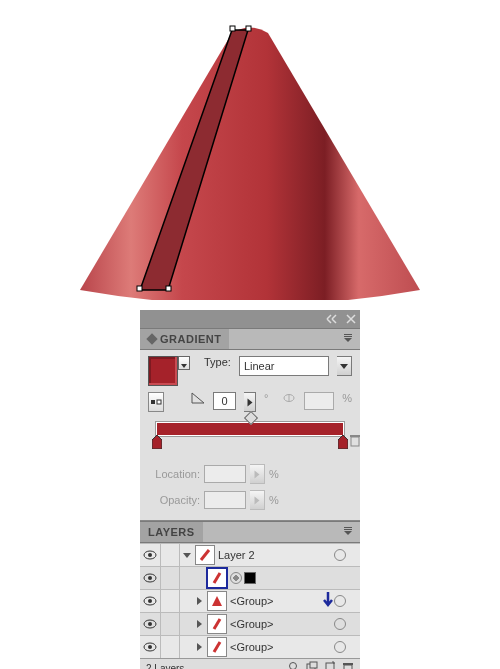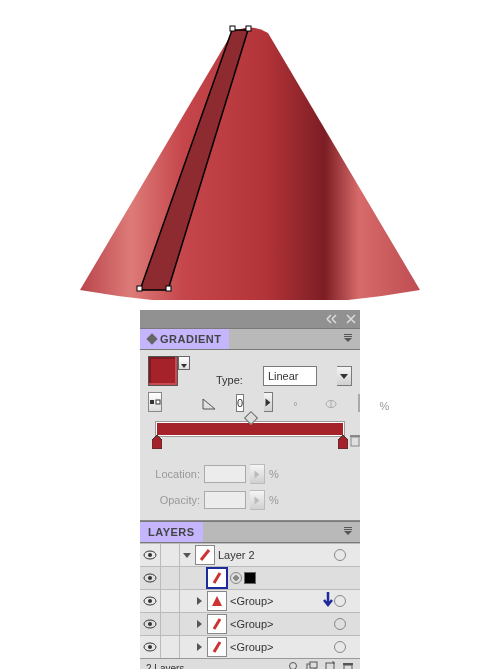--- a/index.html
+++ b/index.html
@@ -1,23 +1,23 @@
 <!DOCTYPE html>
 <html><head>
 <meta charset="utf-8">
 <style>
   body{margin:0;background:#fff;font-family:Tahoma,Arial,sans-serif;font-size:11px;color:#333;width:500px}
   .canvas{width:500px;height:300px;position:relative}
   .panels{margin:10px auto 0;width:220px}
   .panel-hdr{background:#919191;height:18px;display:flex;justify-content:flex-end;align-items:center;padding:0 4px;gap:6px}
   .panel-hdr svg{display:block}
   .tabbar{background:#b9b9b9;height:20px;display:flex;align-items:center;border-top:1px solid #7a7a7a;border-bottom:1px solid #7a7a7a}
-  .tab{background:#c4b5fd;height:20px;padding:0 8px;display:flex;align-items:center;font-weight:bold;color:#444;letter-spacing:.5px;gap:4px}
+  .tab{background:#a3a3a3;height:20px;padding:0 8px;display:flex;align-items:center;font-weight:bold;color:#444;letter-spacing:.5px;gap:4px}
   .grad-body{background:#e0e0e0;padding:6px 8px 10px;border-bottom:1px solid #888}
-  .row{display:flex;align-items:flex-end;gap:20px;margin-bottom:6px}
+  .row{display:flex;align-items:flex-start;gap:8px;margin-bottom:6px}
   .swatch{width:28px;height:28px;background:#a5222a;border:1px solid #555;box-shadow:inset -2px -2px 0 #c94b52, inset 2px 2px 0 #7e1a21}
   .pop{width:10px;height:12px;border:1px solid #666;background:linear-gradient(#fff,#ddd);position:relative}
   .pop::after{content:"";position:absolute;bottom:1px;left:2px;border-left:3px solid transparent;border-right:3px solid transparent;border-top:4px solid #333}
   .sel{height:18px;border:1px solid #7a7a7a;background:#fff;display:flex;align-items:center;padding:0 4px;font-size:11px;flex:1}
   .sel-btn{width:14px;height:18px;border:1px solid #7a7a7a;border-left:0;background:linear-gradient(#f5f5f5,#d0d0d0);display:flex;align-items:center;justify-content:center}
   .tri-d{width:0;height:0;border-left:4px solid transparent;border-right:4px solid transparent;border-top:5px solid #333}
   .mini{width:18px;height:18px;border:1px solid #888;background:linear-gradient(#fff,#dcdcdc);display:flex;align-items:center;justify-content:center}
   .numf{width:28px;height:16px;border:1px solid #7a7a7a;background:#fff;text-align:center;line-height:16px;font-size:11px}
   .dim{color:#999}
   .lbl{width:52px;text-align:right;font-size:11px}

